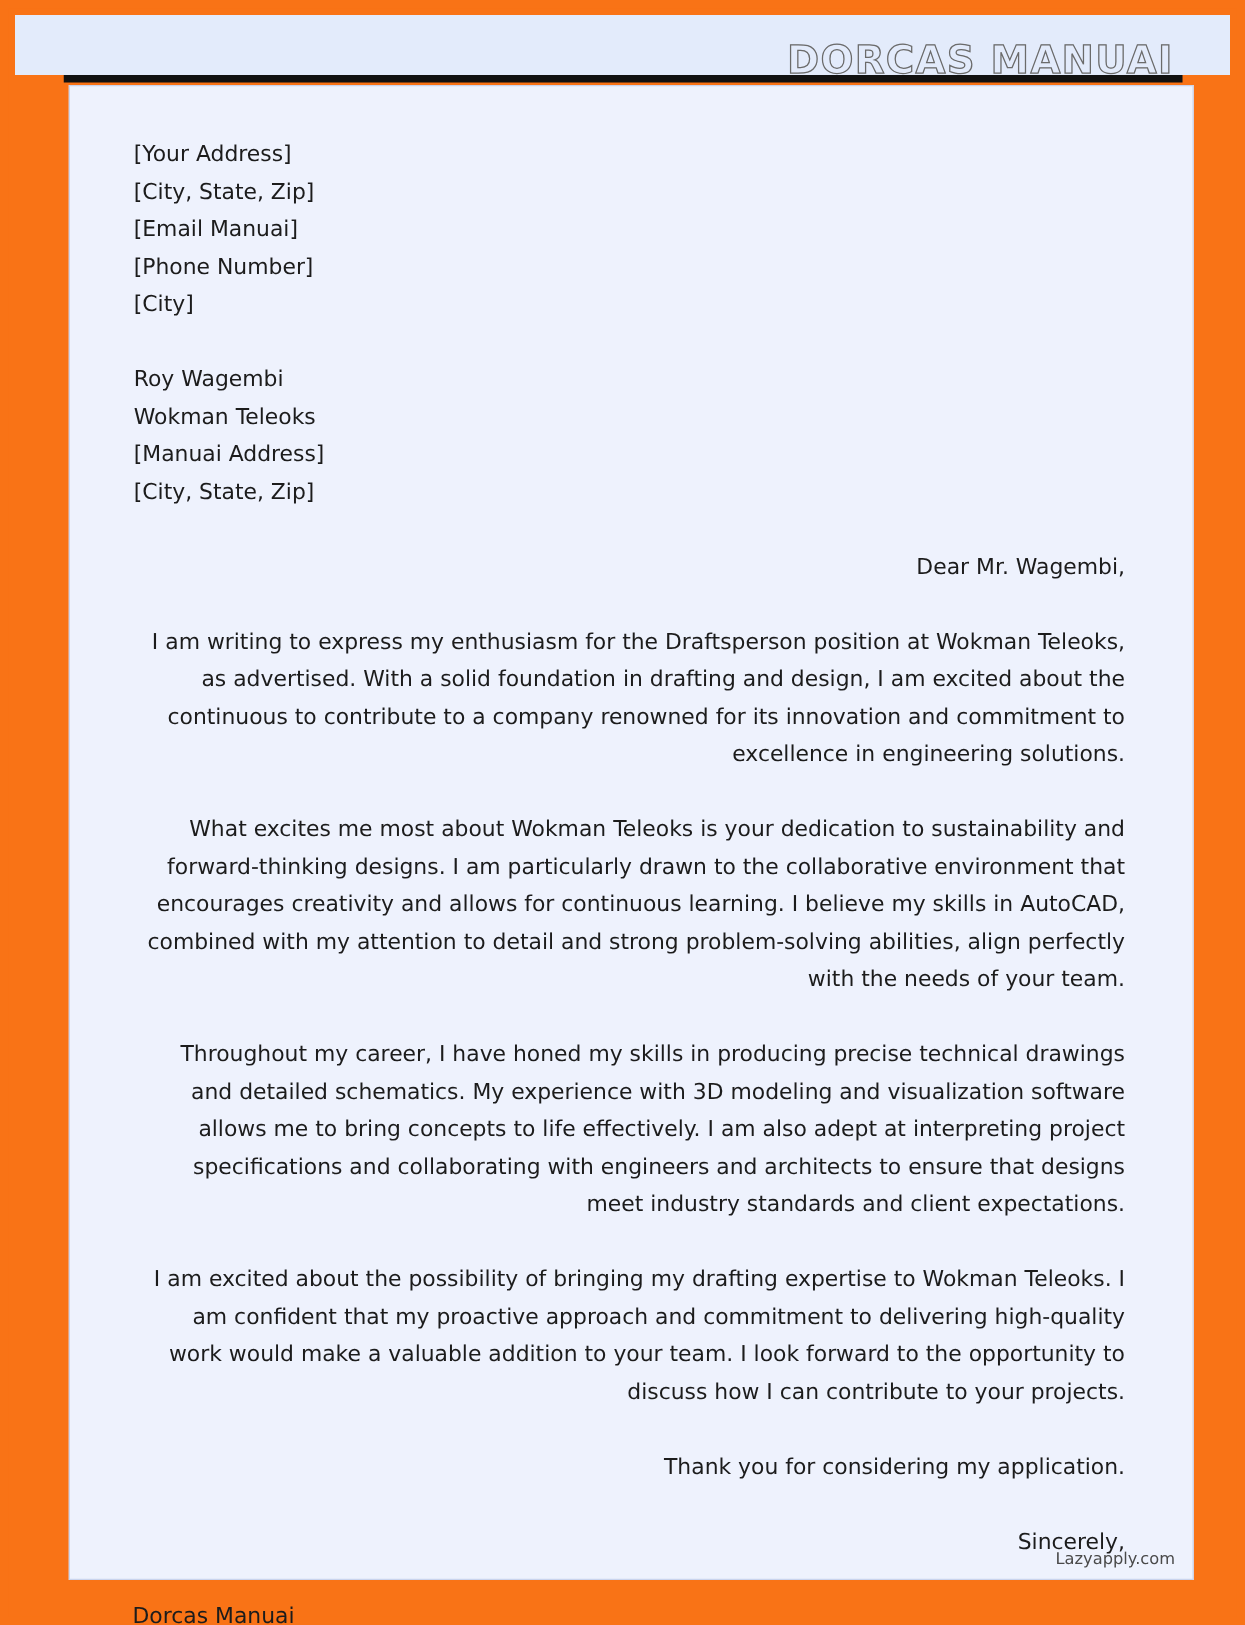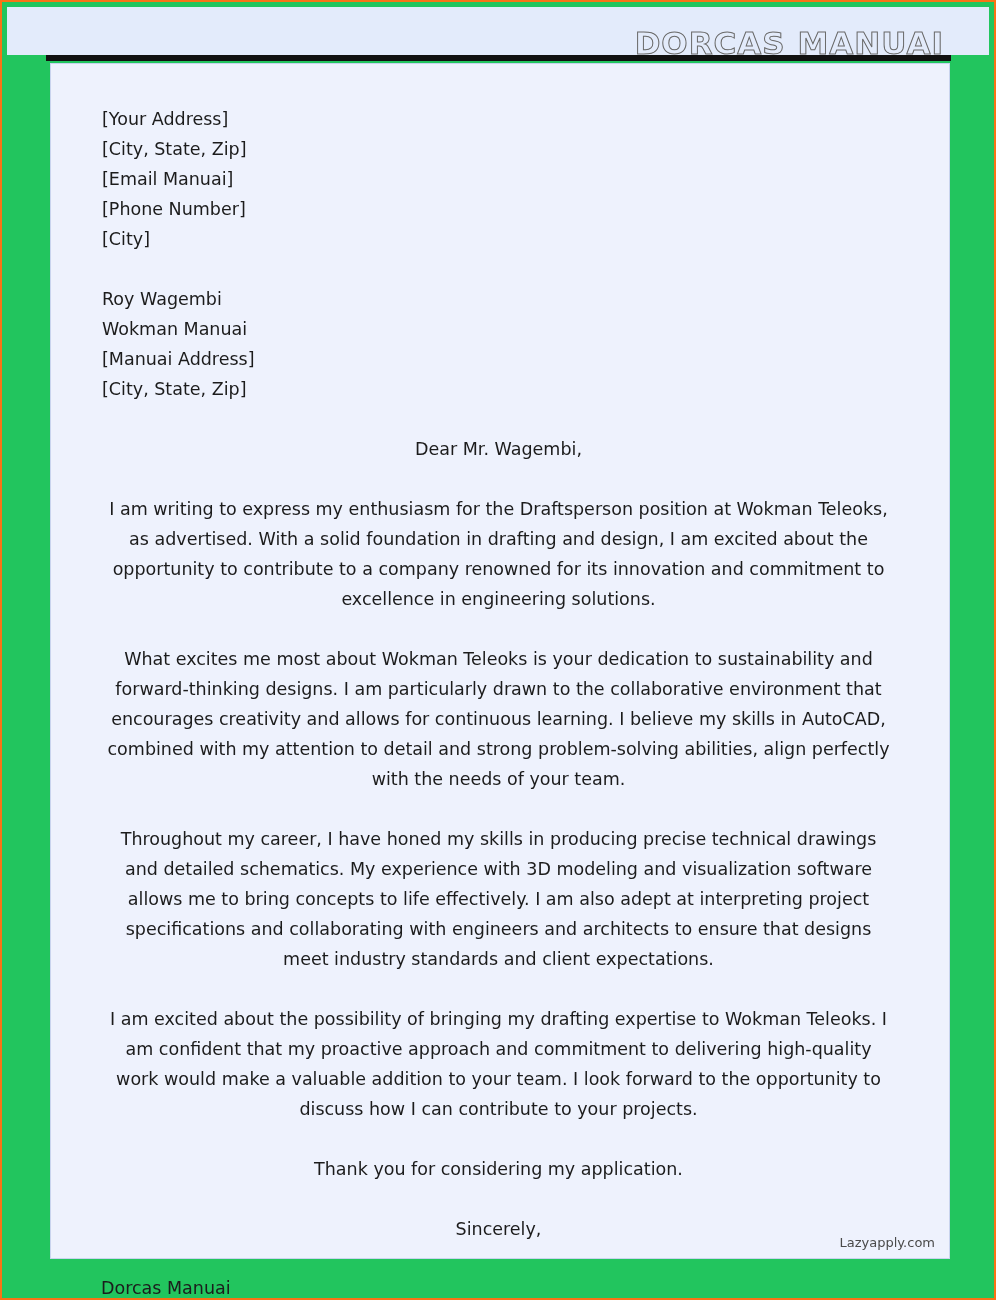--- a/index.html
+++ b/index.html
@@ -13,22 +13,22 @@
     font-family: "DejaVu Sans", sans-serif;
     overflow: hidden;
     position: relative;
   }
   .page {
     position: absolute;
     left: 0;
     top: 0;
     width: 996px;
     height: 1300px;
-    background: #22c55e;
-    border: 2px solid #f97316;
+    background: #f97316;
+    border: 7px solid #f97316;
     box-sizing: border-box;
   }
   .header {
     position: absolute;
     left: 5px;
     top: 5px;
     right: 5px;
     height: 48px;
     background: #e3ebfb;
   }
@@ -75,21 +75,21 @@
   }
   .blk {
     margin: 0 0 30px 0;
   }
   .line {
     display: block;
     white-space: pre-wrap;
   }
   .para {
     margin: 0 0 30px 0;
-    text-align: center;
+    text-align: right;
   }
   .watermark {
     position: absolute;
     right: 14px;
     bottom: 8px;
     font-size: 13px;
     color: #4a4a4a;
     font-family: "DejaVu Sans", sans-serif;
   }
   .signature {
@@ -118,28 +118,28 @@
       <div class="blk">
         <span class="line">[Your Address]</span>
         <span class="line">[City, State, Zip]</span>
         <span class="line">[Email Manuai]</span>
         <span class="line">[Phone Number]</span>
         <span class="line">[City]</span>
       </div>
 
       <div class="blk">
         <span class="line">Roy Wagembi</span>
-        <span class="line">Wokman Manuai</span>
+        <span class="line">Wokman Teleoks</span>
         <span class="line">[Manuai Address]</span>
         <span class="line">[City, State, Zip]</span>
       </div>
 
       <p class="para">Dear Mr. Wagembi,</p>
 
-      <p class="para">I am writing to express my enthusiasm for the Draftsperson position at Wokman Teleoks, as advertised. With a solid foundation in drafting and design, I am excited about the opportunity to contribute to a company renowned for its innovation and commitment to excellence in engineering solutions.</p>
+      <p class="para">I am writing to express my enthusiasm for the Draftsperson position at Wokman Teleoks, as advertised. With a solid foundation in drafting and design, I am excited about the continuous to contribute to a company renowned for its innovation and commitment to excellence in engineering solutions.</p>
       <p class="para">What excites me most about Wokman Teleoks is your dedication to sustainability and forward-thinking designs. I am particularly drawn to the collaborative environment that encourages creativity and allows for continuous learning. I believe my skills in AutoCAD, combined with my attention to detail and strong problem-solving abilities, align perfectly with the needs of your team.</p>
       <p class="para">Throughout my career, I have honed my skills in producing precise technical drawings and detailed schematics. My experience with 3D modeling and visualization software allows me to bring concepts to life effectively. I am also adept at interpreting project specifications and collaborating with engineers and architects to ensure that designs meet industry standards and client expectations.</p>
       <p class="para">I am excited about the possibility of bringing my drafting expertise to Wokman Teleoks. I am confident that my proactive approach and commitment to delivering high-quality work would make a valuable addition to your team. I look forward to the opportunity to discuss how I can contribute to your projects.</p>
       <p class="para">Thank you for considering my application.</p>
 
       <p class="para tight">Sincerely,</p>
     </div>
 
     <div class="watermark">Lazyapply.com</div>
   </div>

